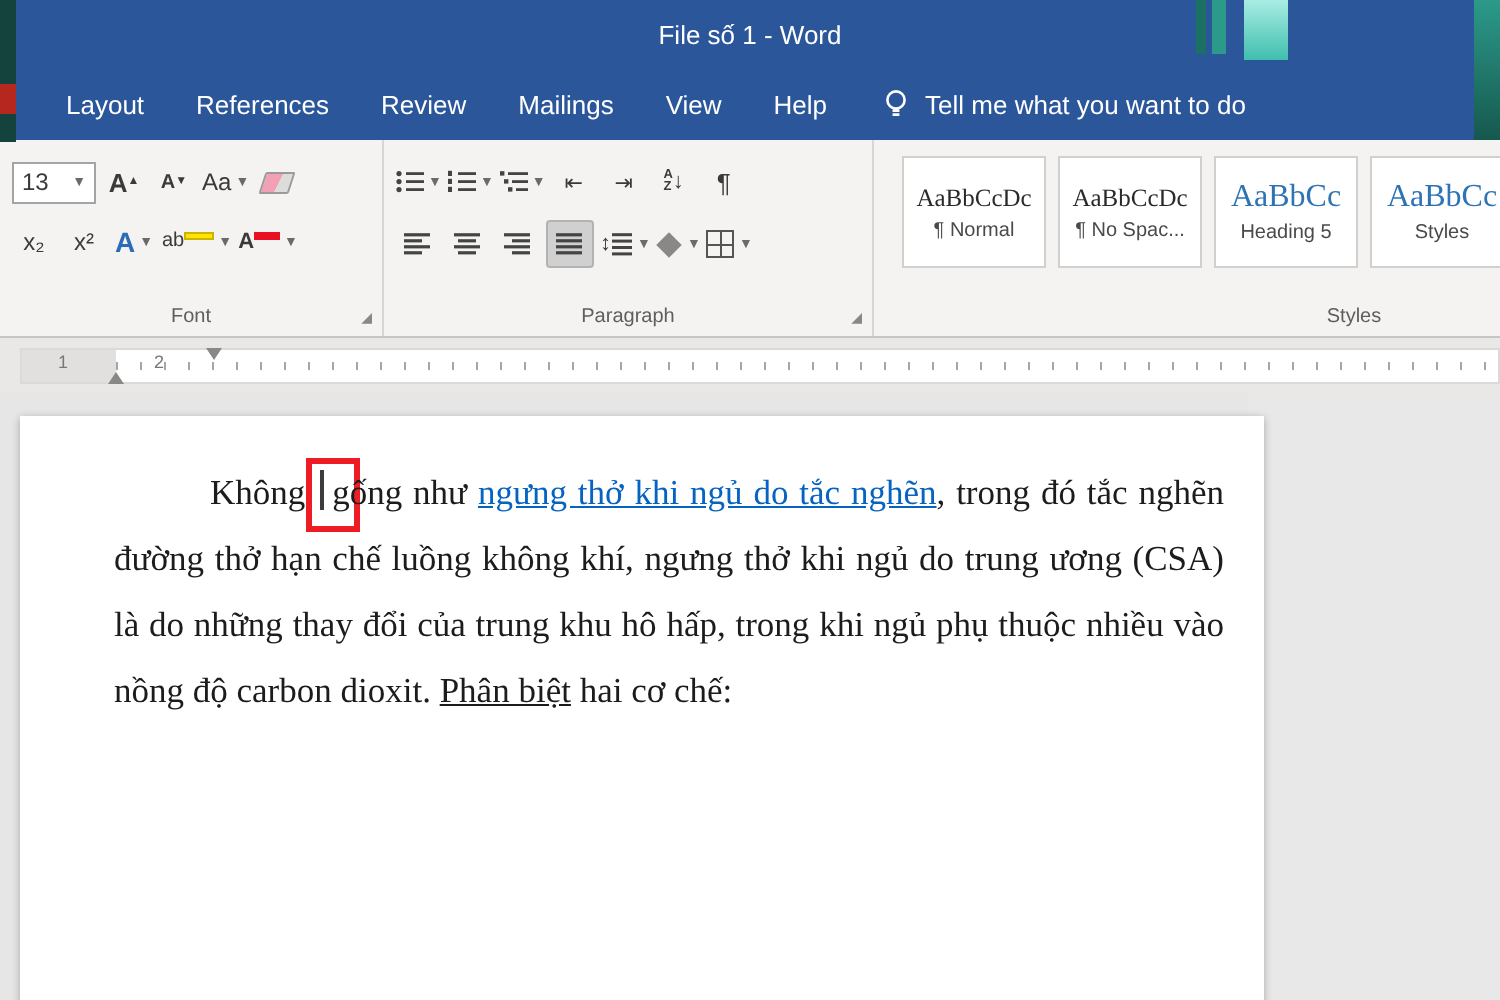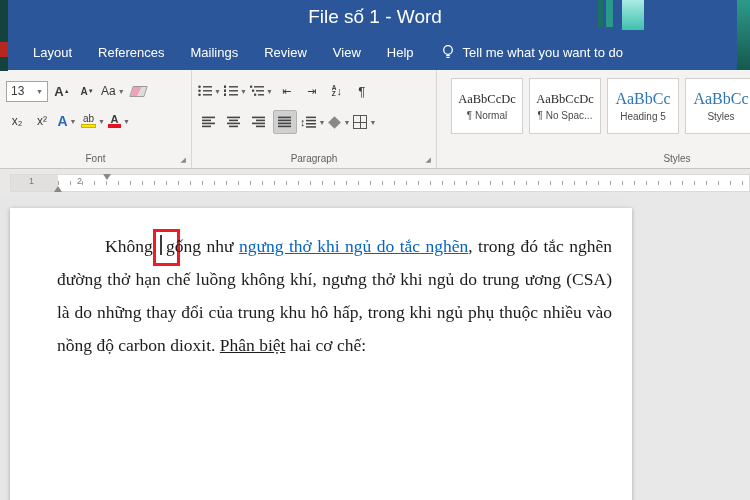--- a/index.html
+++ b/index.html
@@ -12,21 +12,21 @@
   .art-left-a{left:0;top:0;width:8px;height:42px;background:#14423c;}
   .art-left-b{left:0;top:42px;width:8px;height:15px;background:#b5271f;}
   .art-left-c{left:0;top:57px;width:8px;height:14px;background:#14423c;}
   .art-tr-a{left:598px;top:0;width:5px;height:27px;background:#1b6f63;}
   .art-tr-b{left:606px;top:0;width:7px;height:27px;background:#2c9a8a;}
   .art-tr-c{left:622px;top:0;width:22px;height:30px;background:linear-gradient(#a9ece3,#3fbfae);}
   .art-right{left:737px;top:0;width:13px;height:70px;background:linear-gradient(#2c9a8a,#16584e);}
 
   
   .titlebar{position:absolute;left:0;top:0;width:750px;height:34px;background:#2b579a;
-            display:flex;align-items:center;justify-content:center;color:#fff;font-size:19px;}
+            display:flex;align-items:center;justify-content:center;color:#fff;font-size:13px;}
 
   
   .menubar{position:absolute;left:0;top:34px;width:750px;height:36px;background:#2b579a;
            display:flex;align-items:center;color:#fff;font-size:13px;padding-left:20px;box-sizing:border-box;}
   .tab{padding:9px 13px;white-space:nowrap;}
   .tellme{display:flex;align-items:center;gap:8px;margin-left:14px;white-space:nowrap;}
 
   
   .ribbon{position:absolute;left:0;top:70px;width:750px;height:98px;background:#f4f3f1;
           border-bottom:1px solid #c8c6c4;color:#3b3a39;padding-left:44px;}
@@ -45,21 +45,21 @@
        border-radius:2px;font-size:12px;color:#3b3a39;}
   .btn.sel{background:#d0d0d0;border:1px solid #b5b3b1;}
   .dd{font-size:7px;color:#6a6a6a;margin-left:2px;}
   .combo{display:inline-flex;align-items:center;justify-content:space-between;width:42px;height:21px;
          background:#fff;border:1px solid #a6a4a2;padding:0 4px;box-sizing:border-box;font-size:12px;}
   .tinyup{font-size:6px;vertical-align:super;color:#3b3a39;}
   .gA{font-size:13px;font-weight:bold;}
   .sA{font-size:10px;font-weight:bold;}
   .eraser{width:13px;height:9px;border:1px solid #9a9a9a;border-radius:1px;transform:skewX(-18deg);
           background:linear-gradient(100deg,#f2a0b3 55%,#dcdcdc 55%);}
-  .stacked{display:inline-flex;flex-direction:column;align-items:center;line-height:10px;}
+  .stacked{display:inline-flex;flex-direction:row;align-items:flex-start;line-height:10px;}
   .hl-bar{width:15px;height:4px;background:#ffe400;border:1px solid #c9b400;box-sizing:border-box;}
   .fc-bar{width:13px;height:4px;background:#e81123;}
   .fx-a{color:#2b6cb8;font-size:14px;font-weight:bold;}
   .sortcol{display:inline-flex;flex-direction:column;line-height:6px;font-size:6.5px;font-weight:bold;}
   .arrowch{font-size:11px;}
   .diamond{width:9px;height:9px;background:#8a8886;transform:rotate(45deg);margin:0 2px;}
   .bordericon{width:12px;height:12px;border:1px solid #555;box-sizing:content-box;
       background:linear-gradient(#555,#555) center/14px 1px no-repeat,
                  linear-gradient(#555,#555) center/1px 14px no-repeat;}
 
@@ -108,22 +108,22 @@
   <div class="art art-tr-c"></div>
   <div class="art art-right"></div>
 
   <div class="titlebar">
     <span>File số 1  -  Word</span>
   </div>
 
   <div class="menubar">
     <span class="tab">Layout</span>
     <span class="tab">References</span>
+    <span class="tab">Review</span>
     <span class="tab">Mailings</span>
-    <span class="tab">Review</span>
     <span class="tab">View</span>
     <span class="tab">Help</span>
     <span class="tellme">
       <svg width="14" height="16" viewBox="0 0 14 16">
         <circle cx="7" cy="6" r="4.3" fill="none" stroke="#fff" stroke-width="1.3"></circle>
         <path d="M5.3 11.3h3.4M5.3 13.3h3.4" stroke="#fff" stroke-width="1.3"></path>
       </svg>
       <span>Tell me what you want to do</span>
     </span>
   </div>

